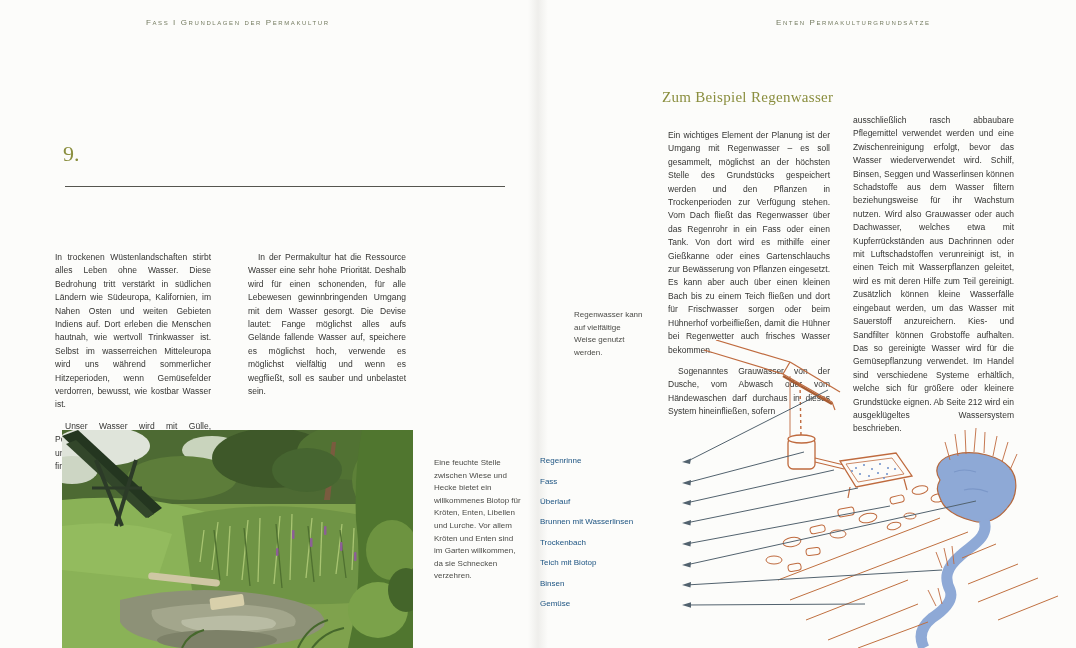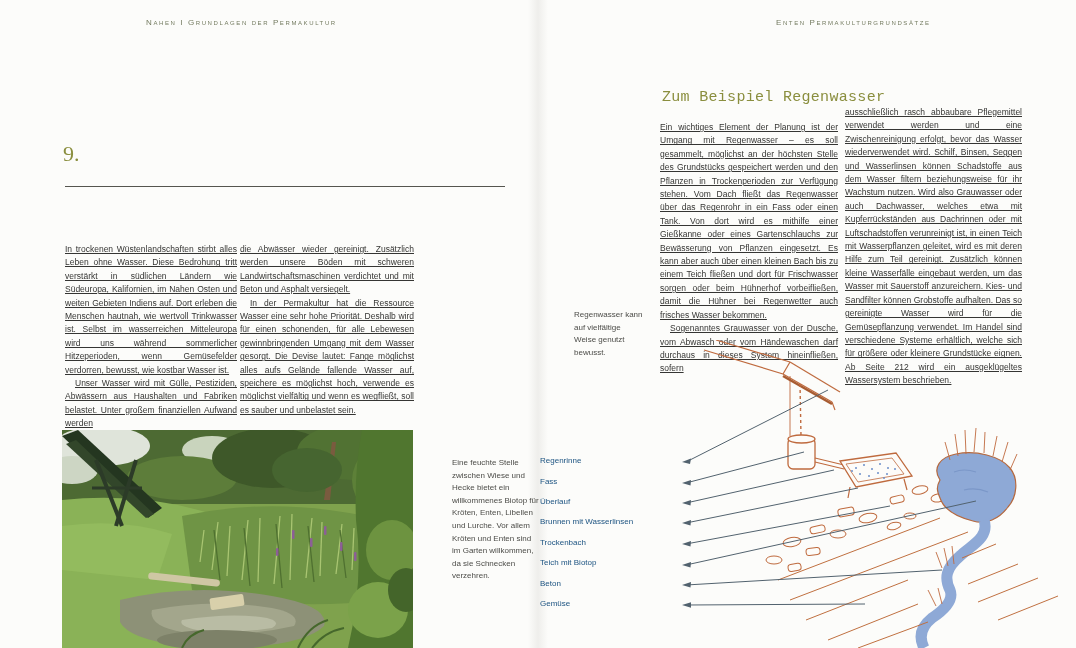--- a/index.html
+++ b/index.html
@@ -17,60 +17,59 @@
     font-variant:small-caps; color:#747b60; font-family:"Liberation Sans",sans-serif;
   }
   .rh-left{left:146px;}
   .rh-right{left:776px;}
   .chapter-line{position:absolute; left:63px; top:141px; display:flex; align-items:baseline; gap:18px; color:#8a8e3e; font-family:"Liberation Serif",serif;}
   .chapter-num{font-size:22px;}
   .chapter-title{font-size:23px; letter-spacing:1.5px; font-variant:small-caps;}
   .chapter-title .initial{font-size:36px; font-variant:normal;}
   .heading-rule{position:absolute; left:65px; top:186px; width:440px; height:1px; background:#55554f;}
   .bodycol{position:absolute; font-size:8.5px; line-height:13.4px; text-align:justify; color:#353533;}
-  .bodycol p{margin:0;text-decoration:underline;}
+  .bodycol p{margin:8px;}
   .bodycol p.indent{text-indent:10px;}
-  .col-l1{left:65px;  top:243px; width:172px;}
+  .col-l1{left:47px;  top:243px; width:172px;}
   .col-l2{left:240px; top:243px; width:174px;}
   .col-r1{left:660px; top:121px; width:178px;}
   .col-r2{left:845px; top:106px; width:177px;}
   .section-title{
-    position:absolute; left:662px; top:89px; font-family:Liberation Mono, monospace;
+    position:absolute; left:662px; top:89px; font-family:Liberation Serif, serif;
     font-size:15px; color:#8a8e3e; letter-spacing:.3px;
   }
   .caption{position:absolute; font-size:8px; line-height:12.6px; color:#4c4c48;}
-  .photo-caption{left:434px; top:457px; width:88px;margin-left:18px;}
+  .photo-caption{left:434px; top:457px; width:88px;}
   .margin-caption{left:574px; top:309px; width:70px;}
   .photo{position:absolute; left:62px; top:430px; width:351px; height:218px; overflow:hidden;}
   .diagram-label{
     position:absolute; left:540px; width:138px; height:12px; text-align:left;
     font-size:8px; color:#1c5381; white-space:nowrap;
   }
   .diagram-svg{position:absolute; left:538px; top:340px;}
 </style>
 </head>
 <body>
 
 <div class="spread">
   <div class="gutter"></div>
 
-  <div class="running-head rh-left">Nahen I Grundlagen der Permakultur</div>
+  <div class="running-head rh-left">Fass I Grundlagen der Permakultur</div>
   <div class="running-head rh-right">Enten Permakulturgrundsätze</div>
 
   <div class="chapter-line">
     <span class="chapter-num">9.</span>
   </div>
   <div class="heading-rule"></div>
 
   <div class="bodycol col-l1">
     <p>In trockenen Wüstenlandschaften stirbt alles Leben ohne Wasser. Diese Bedrohung tritt verstärkt in südlichen Ländern wie Südeuropa, Kalifornien, im Nahen Osten und weiten Gebieten Indiens auf. Dort erleben die Menschen hautnah, wie wertvoll Trinkwasser ist. Selbst im wasserreichen Mitteleuropa wird uns während sommerlicher Hitzeperioden, wenn Gemüsefelder verdorren, bewusst, wie kostbar Wasser ist.</p>
     <p class="indent">Unser Wasser wird mit Gülle, Pestiziden, Abwässern aus Haushalten und Fabriken belastet. Unter großem finanziellen Aufwand werden</p>
   </div>
   <div class="bodycol col-l2">
-    <p>die Abwässer wieder gereinigt. Zusätzlich werden unsere Böden mit schweren Landwirtschaftsmaschinen verdichtet und mit Beton und Asphalt versiegelt.</p>
     <p class="indent">In der Permakultur hat die Ressource Wasser eine sehr hohe Priorität. Deshalb wird für einen schonenden, für alle Lebewesen gewinnbringenden Umgang mit dem Wasser gesorgt. Die Devise lautet: Fange möglichst alles aufs Gelände fallende Wasser auf, speichere es möglichst hoch, verwende es möglichst vielfältig und wenn es wegfließt, soll es sauber und unbelastet sein.</p>
   </div>
 
   <div class="photo">
     <svg width="351" height="218" viewBox="0 0 351 218">
       <rect x="0" y="0" width="351" height="218" fill="#7fa24d"></rect>
 
       <rect x="0" y="0" width="351" height="74" fill="#4d6a33"></rect>
       <ellipse cx="40" cy="16" rx="48" ry="20" fill="#dfe4da"></ellipse>
       <ellipse cx="10" cy="40" rx="26" ry="14" fill="#cdd6c4"></ellipse>
@@ -148,29 +147,29 @@
   <div class="caption photo-caption">Eine feuchte Stelle zwischen Wiese und Hecke bietet ein willkommenes Biotop für Kröten, Enten, Libellen und Lurche. Vor allem Kröten und Enten sind im Garten willkommen, da sie Schnecken verzehren.</div>
 
   <div class="section-title">Zum Beispiel Regenwasser</div>
   <div class="bodycol col-r1">
     <p>Ein wichtiges Element der Planung ist der Umgang mit Regenwasser – es soll gesammelt, möglichst an der höchsten Stelle des Grundstücks gespeichert werden und den Pflanzen in Trockenperioden zur Verfügung stehen. Vom Dach fließt das Regenwasser über das Regenrohr in ein Fass oder einen Tank. Von dort wird es mithilfe einer Gießkanne oder eines Gartenschlauchs zur Bewässerung von Pflanzen eingesetzt. Es kann aber auch über einen kleinen Bach bis zu einem Teich fließen und dort für Frischwasser sorgen oder beim Hühnerhof vorbeifließen, damit die Hühner bei Regenwetter auch frisches Wasser bekommen.</p>
     <p class="indent">Sogenanntes Grauwasser von der Dusche, vom Abwasch oder vom Händewaschen darf durchaus in dieses System hineinfließen, sofern</p>
   </div>
   <div class="bodycol col-r2">
     <p>ausschließlich rasch abbaubare Pflegemittel verwendet werden und eine Zwischenreinigung erfolgt, bevor das Wasser wiederverwendet wird. Schilf, Binsen, Seggen und Wasserlinsen können Schadstoffe aus dem Wasser filtern beziehungsweise für ihr Wachstum nutzen. Wird also Grauwasser oder auch Dachwasser, welches etwa mit Kupferrückständen aus Dachrinnen oder mit Luftschadstoffen verunreinigt ist, in einen Teich mit Wasserpflanzen geleitet, wird es mit deren Hilfe zum Teil gereinigt. Zusätzlich können kleine Wasserfälle eingebaut werden, um das Wasser mit Sauerstoff anzureichern. Kies- und Sandfilter können Grobstoffe aufhalten. Das so gereinigte Wasser wird für die Gemüsepflanzung verwendet. Im Handel sind verschiedene Systeme erhältlich, welche sich für größere oder kleinere Grundstücke eignen. Ab Seite 212 wird ein ausgeklügeltes Wassersystem beschrieben.</p>
   </div>
-  <div class="caption margin-caption">Regenwasser kann auf vielfältige Weise genutzt bewusst.</div>
+  <div class="caption margin-caption">Regenwasser kann auf vielfältige Weise genutzt werden.</div>
 
   <div class="diagram-label" style="top:456px">Regenrinne</div>
   <div class="diagram-label" style="top:477px">Fass</div>
   <div class="diagram-label" style="top:497px">Überlauf</div>
   <div class="diagram-label" style="top:517px">Brunnen mit Wasserlinsen</div>
   <div class="diagram-label" style="top:538px">Trockenbach</div>
   <div class="diagram-label" style="top:558px">Teich mit Biotop</div>
-  <div class="diagram-label" style="top:579px">Beton</div>
+  <div class="diagram-label" style="top:579px">Binsen</div>
   <div class="diagram-label" style="top:599px">Gemüse</div>
 
   <svg class="diagram-svg" width="538" height="308" viewBox="0 0 538 308">
 
     <g stroke="#bf6a3e" stroke-width="1.2" fill="none">
       <path d="M178,0 L252,22"></path>
       <path d="M166,10 L245,34"></path>
       <path d="M252,22 L245,34"></path>
       <path d="M252,22 L302,52"></path>
       <path d="M245,34 L294,62"></path>

